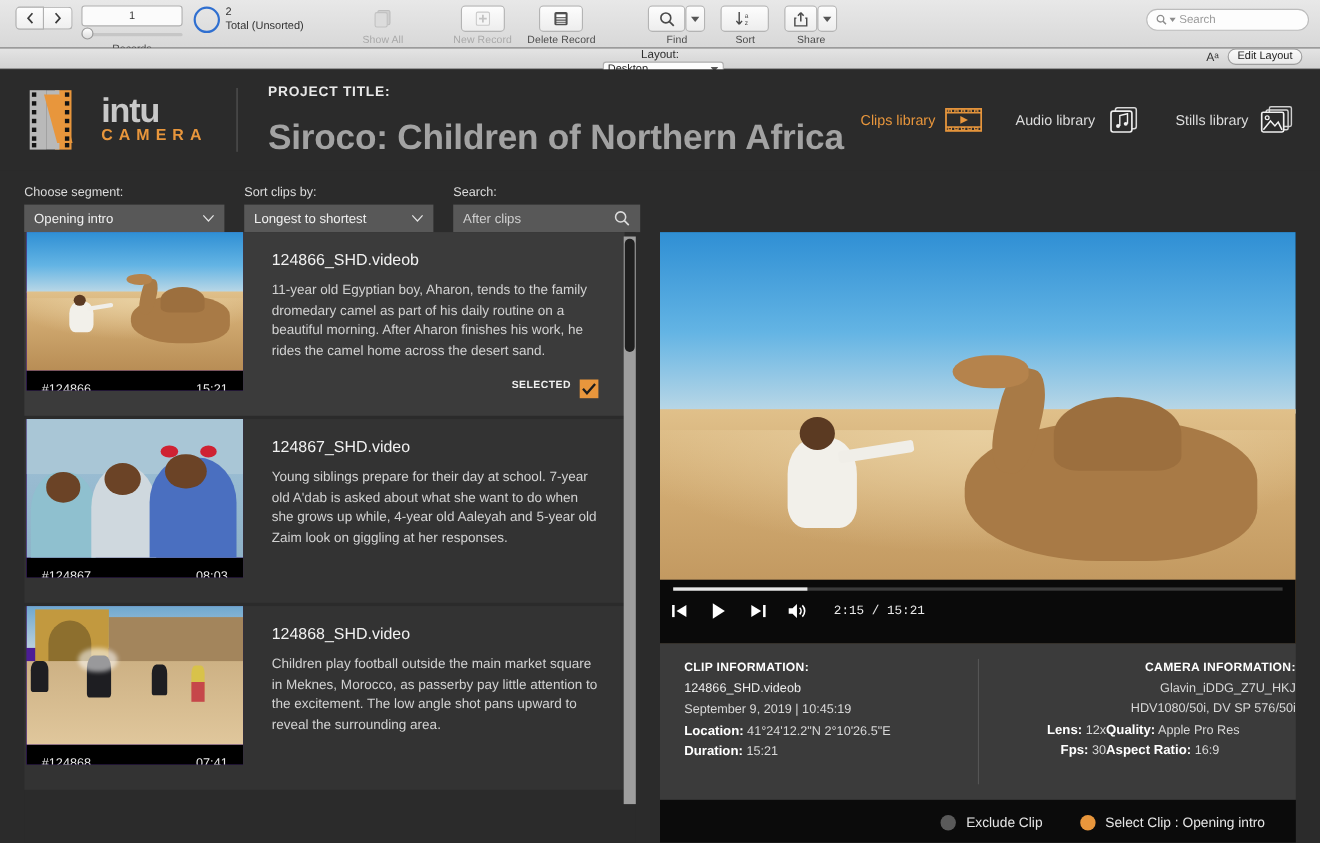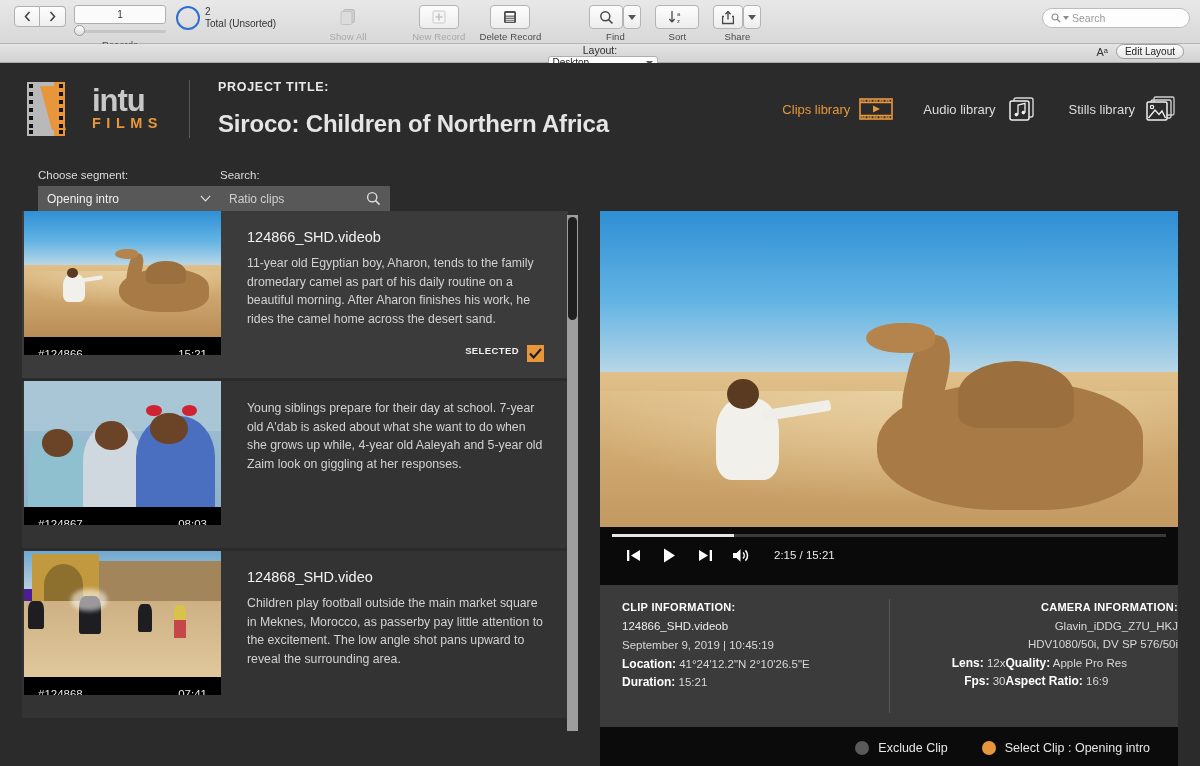--- a/index.html
+++ b/index.html
@@ -88,28 +88,28 @@
     position:relative;
   }
   .logo-wrap{ display:flex;align-items:center;margin-left:24px; }
   .logo-mark{ width:58px;height:58px;position:relative; }
   .logo-text{ margin-left:10px; }
   .logo-intu{ font-size:31px;font-weight:700;color:#c8c8c8;letter-spacing:-1px;line-height:.95; }
   .logo-films{ font-size:14.5px;font-weight:700;color:#e8963c;letter-spacing:5.5px;line-height:1.1;margin-top:1px;}
   .hdr-divider{ width:1px;height:58px;background:#595959;margin-left:26px; }
   .proj{ margin-left:28px; }
   .proj-label{ font-size:12.5px;font-weight:700;color:#e9e9e9;letter-spacing:.7px;}
-  .proj-title{ font-size:24px;font-weight:700;color:#e5e5e5;margin-top:16px;letter-spacing:-.2px;}
+  .proj-title{ font-size:32px;font-weight:700;color:#a3a3a3;margin-top:16px;letter-spacing:-.2px;}
   .lib-nav{ position:absolute;right:22px;display:flex;align-items:center;gap:30px; }
   .lib-item{ display:flex;align-items:center;gap:9px;font-size:13px;color:#dcdcdc; }
   .lib-item.active{ color:#e8963c; }
   .lib-ico{ width:34px;height:28px;display:flex;align-items:center;justify-content:center;}
 
   
-  .filter-bar{ display:flex;align-items:flex-end;padding:0 0 0 22px;height:56px;margin-left:16px;}
+  .filter-bar{ display:flex;align-items:flex-end;padding:0 0 0 22px;height:56px;gap:18px;}
   .fcol{ display:flex;flex-direction:column; }
   .fcol-label{ font-size:11.5px;color:#dcdcdc;margin-bottom:5px; }
   .fsel{
     height:25px;background:#585858;display:flex;align-items:center;justify-content:space-between;
     padding:0 9px;font-size:12px;color:#f0f0f0;
   }
   .fsel.w1{ width:182px; }
   .fsel.w2{ width:172px; }
   .fsel.w3{ width:170px;color:#cfcfcf; }
   .vchev{ width:11px;height:7px; }
@@ -141,21 +141,21 @@
   .scrollbar{ position:absolute;right:0;top:4px;width:11px;height:516px;background:#9e9e9e;border-radius:0; }
   .scroll-thumb{ position:absolute;left:1px;top:2px;width:9px;height:103px;background:#1f1f1f;border-radius:5px; }
 
   
   .right-pane{ width:578px;display:flex;flex-direction:column; }
   .player{ width:578px;height:374px;background:#000;position:relative;overflow:hidden; }
   .video-img{ position:absolute;inset:0; }
   .ctrl-bar{ position:absolute;left:0;right:0;bottom:0;height:58px;background:#0a0a0a; }
   .progress{ position:absolute;top:7px;left:12px;right:12px;height:3px;background:#3a3a3a; }
   .progress-fill{ height:3px;background:#e6e6e6;width:22%; }
-  .ctrl-row{ position:absolute;top:20px;left:24px;display:flex;align-items:center;gap:18px;color:#fff; }
+  .ctrl-row{ position:absolute;top:20px;left:8px;display:flex;align-items:center;gap:18px;color:#fff;font-family:Liberation Mono, monospace; }
   .ctrl-btn{ width:18px;height:16px;display:flex;align-items:center;justify-content:center; }
   .time-txt{ font-size:11.5px;color:#e9e9e9;margin-left:6px; }
 
   .info-pane{ width:578px;height:142px;background:#3b3b3b;display:flex;position:relative; }
   .info-col{ padding:16px 0 0 22px;flex:1; }
   .info-col.second{ padding-left:22px;text-align:right; }
   .info-sep{ width:1px;background:#555;margin:14px 0; }
   .info-h{ font-size:11px;font-weight:700;color:#fff;letter-spacing:.3px;margin-bottom:7px; }
   .info-sub{ font-size:11.5px;color:#ececec;margin-bottom:7px; }
   .info-line{ font-size:11.5px;color:#d8d8d8;margin-bottom:6px; }
@@ -407,21 +407,21 @@
           <rect x="35" y="20" width="4" height="4"></rect>
             <rect x="35" y="28" width="4" height="4"></rect>
           <rect x="35" y="36" width="4" height="4"></rect>
             <rect x="35" y="44" width="4" height="4"></rect>
           <rect x="35" y="50" width="4" height="4"></rect>
         </g>
       </svg>
     </div>
     <div class="logo-text">
       <div class="logo-intu">intu</div>
-      <div class="logo-films">FILMS</div>
+      <div class="logo-films">CAMERA</div>
     </div>
   </div>
 
   <div class="hdr-divider"></div>
 
   <div class="proj">
     <div class="proj-label">PROJECT TITLE:</div>
     <div class="proj-title">Siroco: Children of Northern Africa</div>
   </div>
 
@@ -479,23 +479,32 @@
   <div class="fcol">
     <div class="fcol-label">Choose segment:</div>
     <div class="fsel w1">
       <span>Opening intro</span>
       <svg class="vchev" viewBox="0 0 14 9">
         <polyline points="1,1 7,7.6 13,1" fill="none" stroke="#e4e4e4" stroke-width="1.4"></polyline>
       </svg>
     </div>
   </div>
   <div class="fcol">
+    <div class="fcol-label">Sort clips by:</div>
+    <div class="fsel w2">
+      <span>Longest to shortest</span>
+      <svg class="vchev" viewBox="0 0 14 9">
+        <polyline points="1,1 7,7.6 13,1" fill="none" stroke="#e4e4e4" stroke-width="1.4"></polyline>
+      </svg>
+    </div>
+  </div>
+  <div class="fcol">
     <div class="fcol-label">Search:</div>
     <div class="fsel w3">
-      <span>Ratio clips</span>
+      <span>After clips</span>
       <svg width="15" height="15" viewBox="0 0 15 15">
         <circle cx="6.2" cy="6.2" r="4.6" fill="none" stroke="#dcdcdc" stroke-width="1.4"></circle>
         <line x1="9.6" y1="9.6" x2="13.6" y2="13.6" stroke="#dcdcdc" stroke-width="1.5"></line>
       </svg>
     </div>
   </div>
 </div>
 
 <div class="main">
 
@@ -548,20 +557,21 @@
               <div class="f f3"></div>
             <div class="bow bow1"></div>
               <div class="bow bow2"></div>
           </div>
           <div class="thumb-meta">
             <span>#124867</span>
             <span>08:03</span>
           </div>
         </div>
         <div class="clip-info">
+          <div class="clip-name">124867_SHD.video</div>
           <div class="clip-desc">Young siblings prepare for their day at school.  7-year old A'dab is asked about what she want to do when she grows up while, 4-year old Aaleyah and 5-year old Zaim look on giggling at her responses.</div>
         </div>
       </div>
 
       <div class="clip-row alt">
         <div class="thumb">
           <div class="thumb-img art-street">
             <div class="sky"></div>
               <div class="gate"></div>
               <div class="arch"></div>

